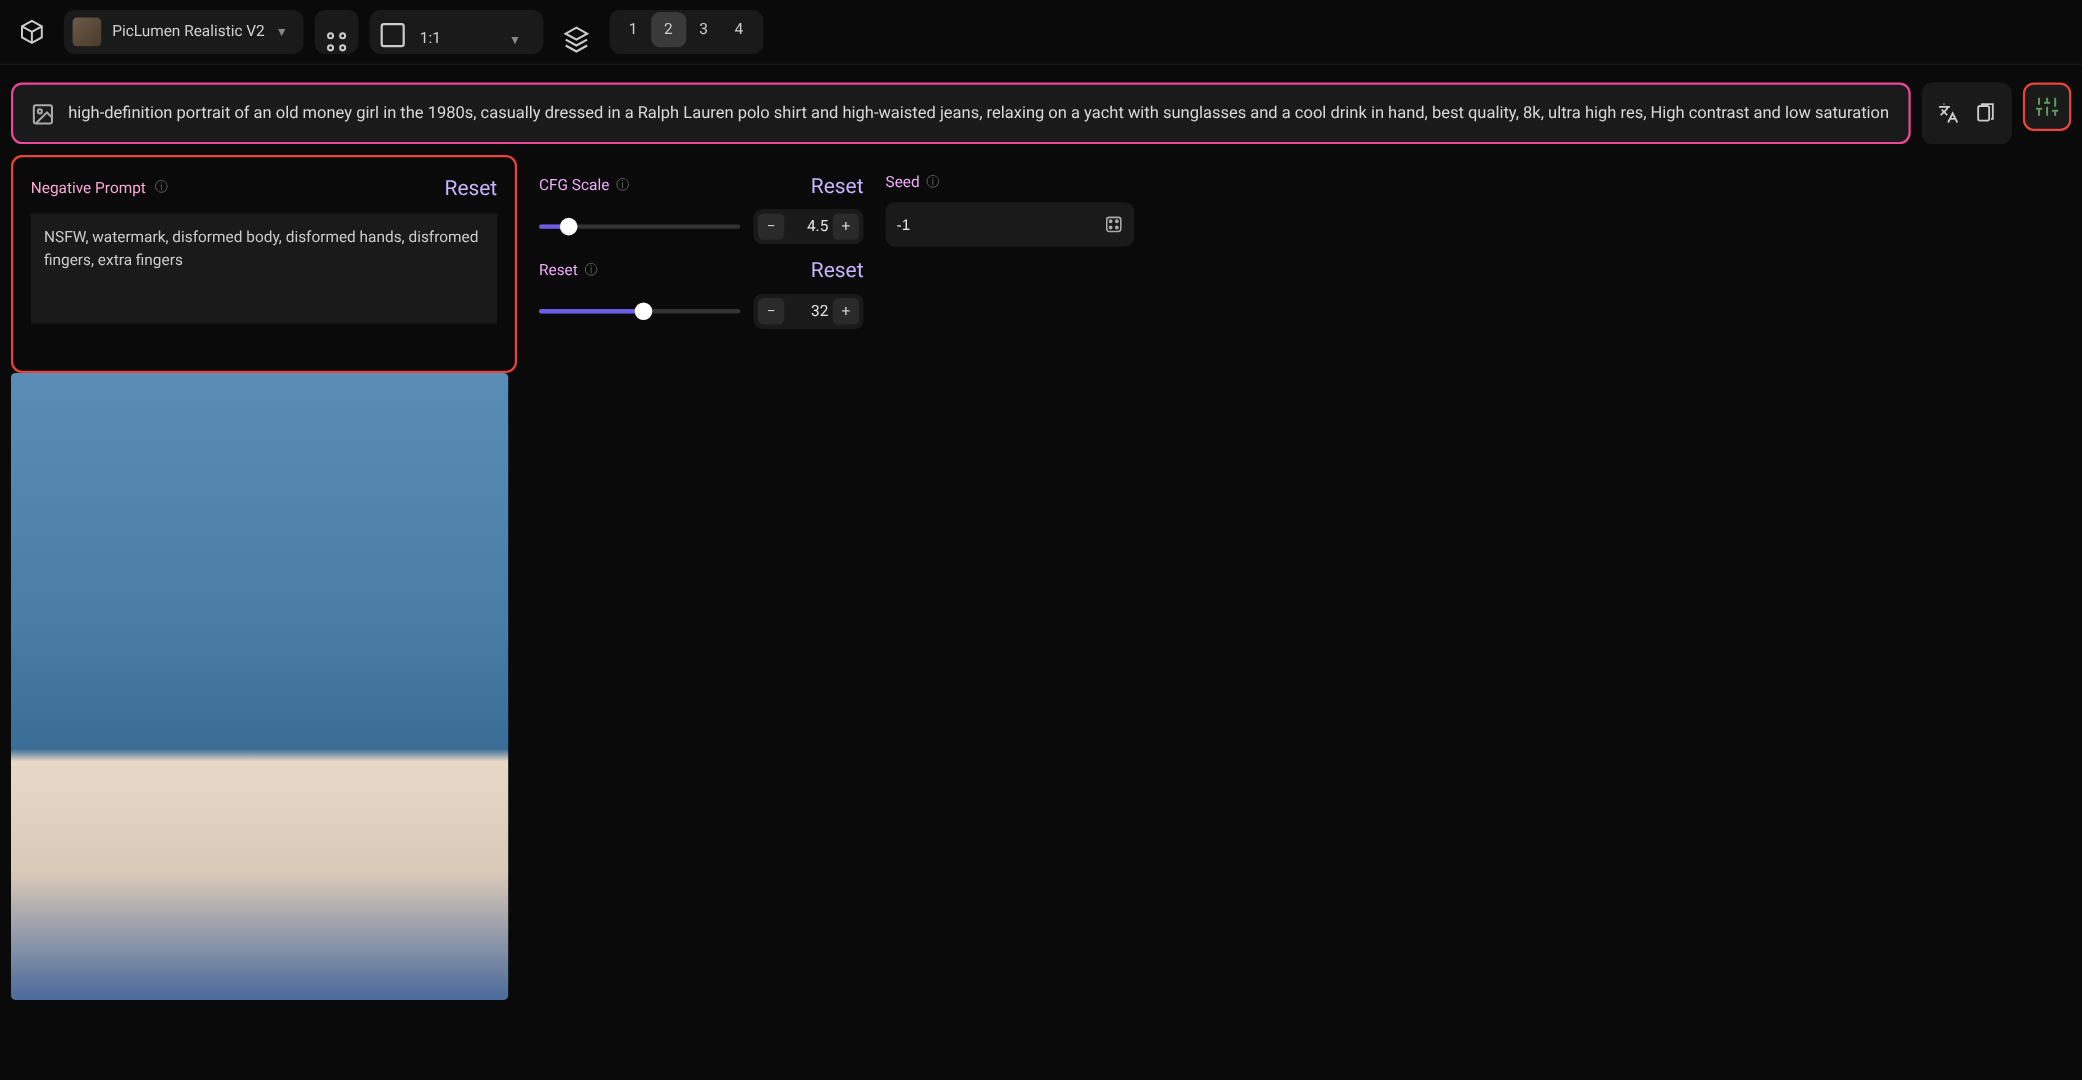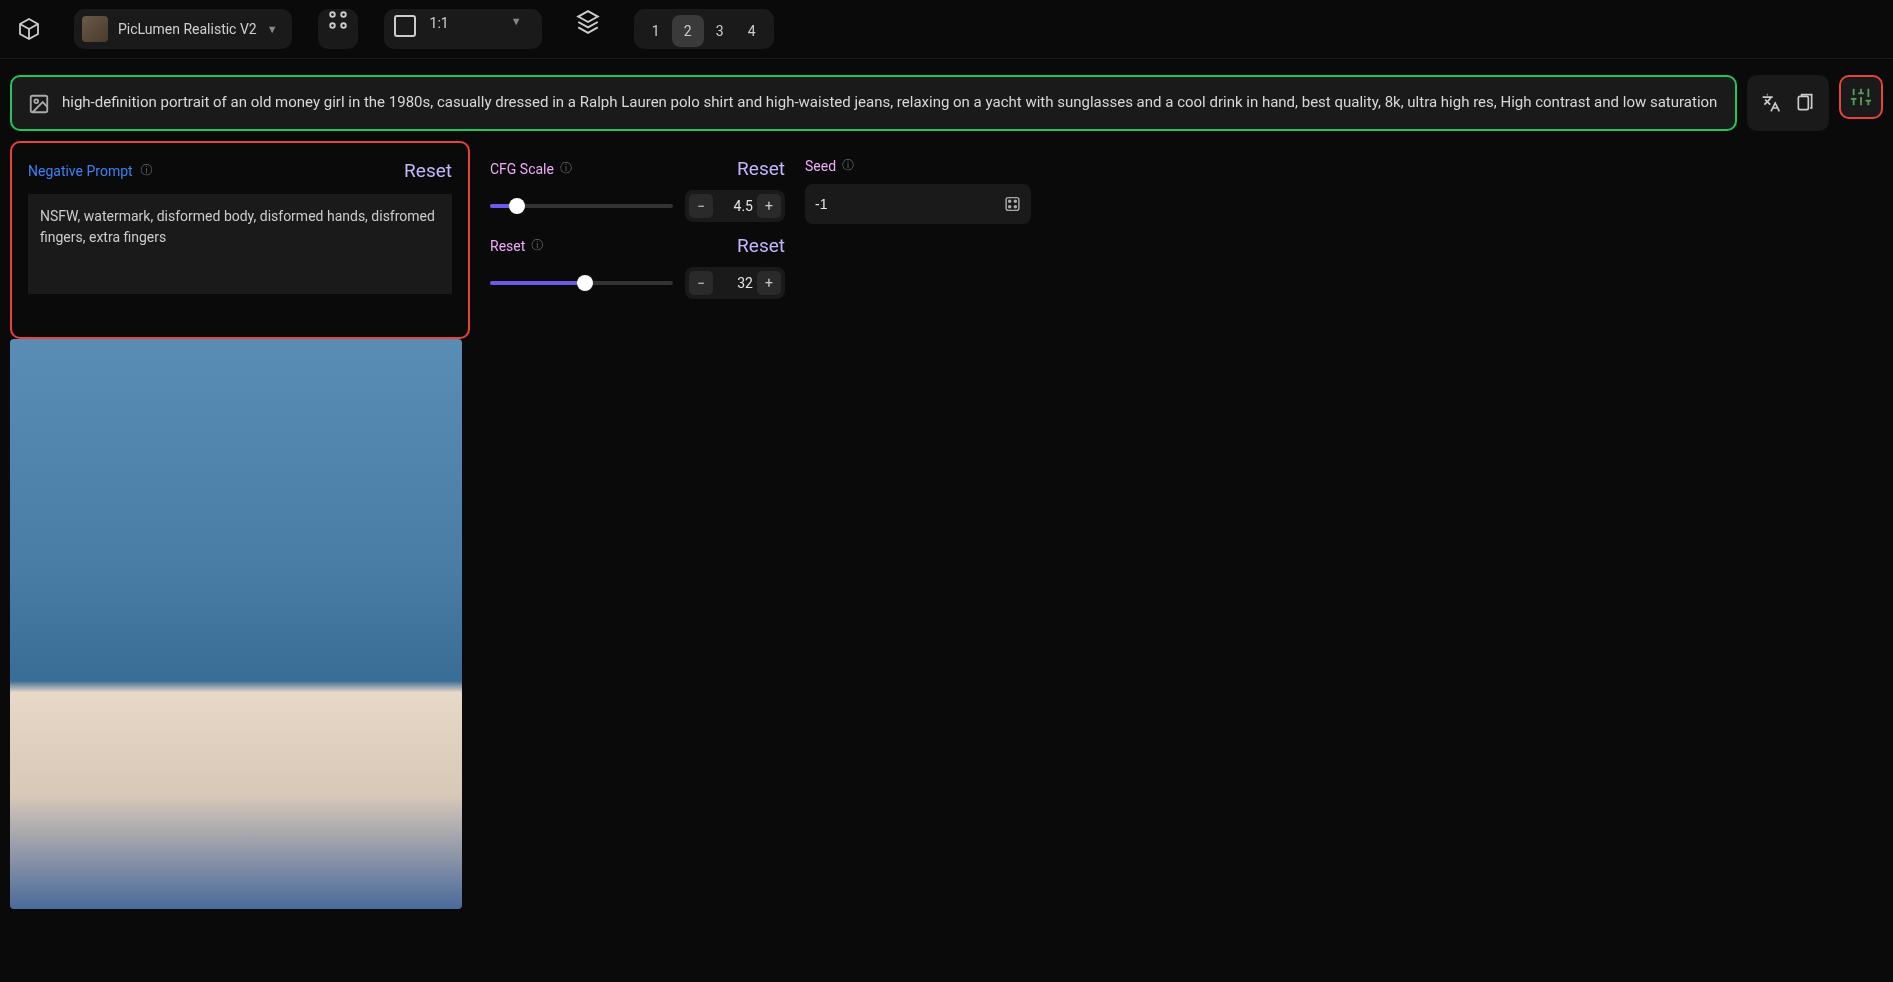--- a/index.html
+++ b/index.html
@@ -7,21 +7,21 @@
       background: #0a0a0a;
       font-family: -apple-system, BlinkMacSystemFont, "Segoe UI", Roboto, sans-serif;
       color: #e5e5e5;
       width: 1893px;
       height: 982px;
       overflow: hidden;
     }
     .top-bar {
       display: flex;
       align-items: center;
-      gap: 26px;
+      gap: 10px;
       padding: 6px 10px;
       height: 58px;
     }
     .cube-btn {
       width: 38px;
       height: 38px;
       display: flex;
       align-items: center;
       justify-content: center;
       border-radius: 8px;
@@ -49,21 +49,21 @@
     }
     .chevron-down {
       color: #888;
       font-size: 11px;
     }
     .grid-btn, .ratio-selector, .layers-btn, .count-selector {
       background: #1a1a1a;
       border-radius: 10px;
       height: 40px;
       display: flex;
-      align-items: flex-start;
+      align-items: flex-end;
       justify-content: center;
       cursor: pointer;
     }
     .grid-btn { width: 40px; }
     .ratio-selector {
       gap: 10px;
       padding: 6px 20px 6px 10px;
       width: 158px;
     }
     .ratio-icon {
@@ -102,21 +102,21 @@
       background: #1a1a1a;
     }
     .prompt-section {
       display: flex;
       gap: 10px;
       padding: 16px 10px 0 10px;
     }
     .prompt-box {
       flex: 1;
       background: #1a1a1a;
-      border: 2px solid #22c55e;
+      border: 2px solid #ec4899;
       border-radius: 10px;
       padding: 14px 16px;
       display: flex;
       align-items: flex-start;
       gap: 12px;
     }
     .img-icon {
       width: 22px;
       height: 22px;
       flex-shrink: 0;
@@ -165,21 +165,21 @@
       background: transparent;
     }
     .panel-header {
       display: flex;
       align-items: center;
       gap: 8px;
       margin-bottom: 12px;
     }
     .panel-title {
       font-size: 14px;
-      color: #3b82f6;
+      color: #f9a8d4;
     }
     .help-icon {
       color: #666;
       font-size: 12px;
     }
     .reset-link {
       margin-left: auto;
       font-size: 19px;
       color: #c4b5fd;
       cursor: pointer;

